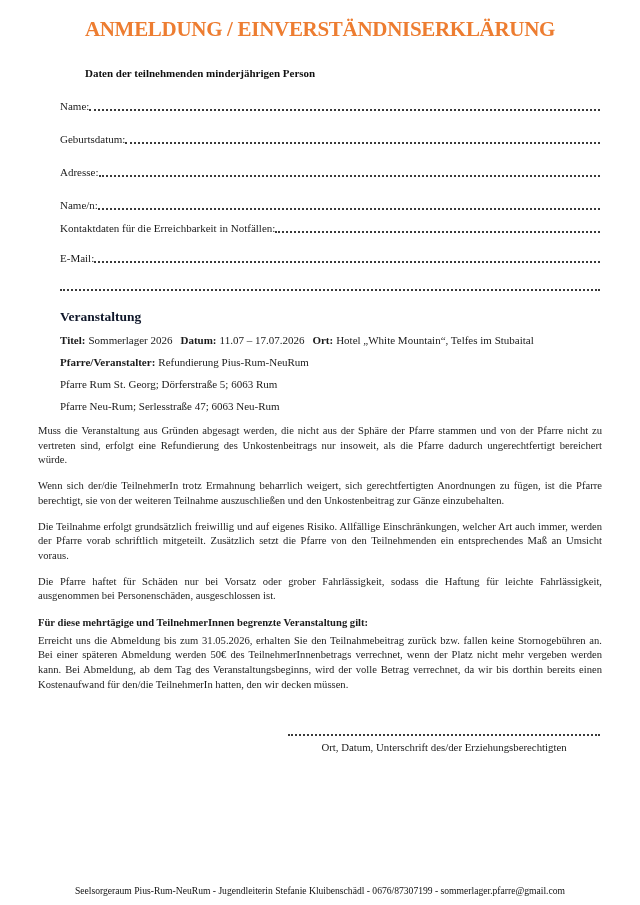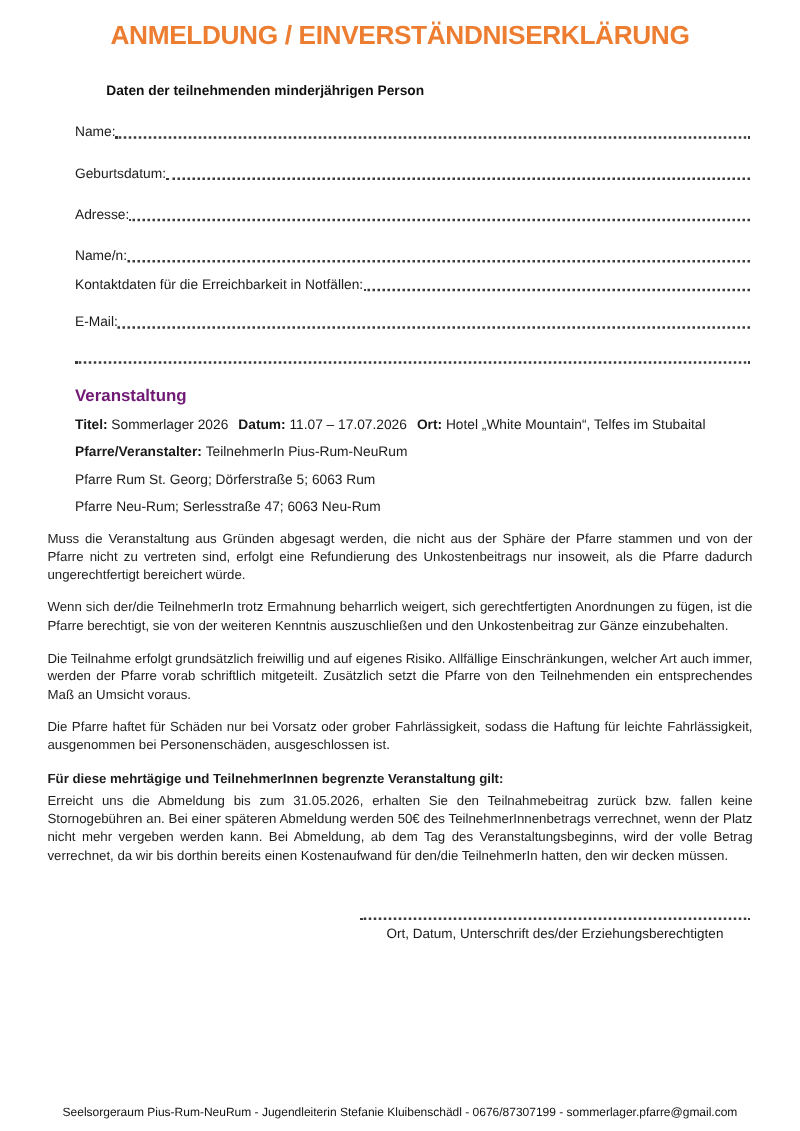--- a/index.html
+++ b/index.html
@@ -4,20 +4,21 @@
 <style>
   * { margin: 0; padding: 0; box-sizing: border-box; }
   html, body { background: #ffffff; }
   body { font-family: "Liberation Sans", sans-serif; color: #1a1a1a; }
   .page {
     position: relative;
     width: 640px;
     height: 905px;
     background: #ffffff;
     overflow: hidden;
+    font-family: Liberation Serif, serif;
   }
   .doc-title {
     margin-top: 16px;
     text-align: center;
     font-size: 21px;
     line-height: 26px;
     font-weight: bold;
     color: #ED7D31;
     letter-spacing: -0.3px;
   }
@@ -49,21 +50,21 @@
   }
   .mt19 { margin-top: 19px; }
   .mt16 { margin-top: 16px; }
   .mt9  { margin-top: 9px; }
   .mt14 { margin-top: 14px; }
   .event-heading {
     margin-top: 15px;
     font-size: 13.5px;
     line-height: 17px;
     font-weight: bold;
-    color: #701a75;
+    color: #0f172a;
   }
   .event-line {
     margin-top: 8px;
     font-size: 11px;
     line-height: 14px;
   }
   .event-line b { margin-right: 3px; }
   .event-line .val { margin-right: 8px; }
   
   .consent-zone { margin: 0 38px; }
@@ -148,31 +149,31 @@
       <span class="leader"></span>
     </div>
 
     <div class="event-heading">Veranstaltung</div>
 
     <div class="event-line">
       <b>Titel:</b><span class="val">Sommerlager 2026</span><b>Datum:</b><span class="val">11.07 – 17.07.2026</span><b>Ort:</b><span class="val">Hotel „White Mountain“, Telfes im Stubaital</span>
     </div>
 
     <div class="event-line">
-      <b>Pfarre/Veranstalter:</b><span class="val">TeilnehmerIn Pius-Rum-NeuRum</span>
+      <b>Pfarre/Veranstalter:</b><span class="val">Refundierung Pius-Rum-NeuRum</span>
     </div>
 
     <div class="event-line">Pfarre Rum St. Georg; Dörferstraße 5; 6063 Rum</div>
     <div class="event-line">Pfarre Neu-Rum; Serlesstraße 47; 6063 Neu-Rum</div>
 
   </div>
 
   <div class="consent-zone">
     <p>Muss die Veranstaltung aus Gründen abgesagt werden, die nicht aus der Sphäre der Pfarre stammen und von der Pfarre nicht zu vertreten sind, erfolgt eine Refundierung des Unkostenbeitrags nur insoweit, als die Pfarre dadurch ungerechtfertigt bereichert würde.</p>
-    <p>Wenn sich der/die TeilnehmerIn trotz Ermahnung beharrlich weigert, sich gerechtfertigten Anordnungen zu fügen, ist die Pfarre berechtigt, sie von der weiteren Kenntnis auszuschließen und den Unkostenbeitrag zur Gänze einzubehalten.</p>
+    <p>Wenn sich der/die TeilnehmerIn trotz Ermahnung beharrlich weigert, sich gerechtfertigten Anordnungen zu fügen, ist die Pfarre berechtigt, sie von der weiteren Teilnahme auszuschließen und den Unkostenbeitrag zur Gänze einzubehalten.</p>
     <p>Die Teilnahme erfolgt grundsätzlich freiwillig und auf eigenes Risiko. Allfällige Einschränkungen, welcher Art auch immer, werden der Pfarre vorab schriftlich mitgeteilt. Zusätzlich setzt die Pfarre von den Teilnehmenden ein entsprechendes Maß an Umsicht voraus.</p>
     <p>Die Pfarre haftet für Schäden nur bei Vorsatz oder grober Fahrlässigkeit, sodass die Haftung für leichte Fahrlässigkeit, ausgenommen bei Personenschäden, ausgeschlossen ist.</p>
     <p class="rule-heading">Für diese mehrtägige und TeilnehmerInnen begrenzte Veranstaltung gilt:</p>
     <p class="rule-text">Erreicht uns die Abmeldung bis zum 31.05.2026, erhalten Sie den Teilnahmebeitrag zurück bzw. fallen keine Stornogebühren an. Bei einer späteren Abmeldung werden 50€ des TeilnehmerInnenbetrags verrechnet, wenn der Platz nicht mehr vergeben werden kann. Bei Abmeldung, ab dem Tag des Veranstaltungsbeginns, wird der volle Betrag verrechnet, da wir bis dorthin bereits einen Kostenaufwand für den/die TeilnehmerIn hatten, den wir decken müssen.</p>
   </div>
 
   <div class="signature-block">
     <div class="signature-line"></div>
     <div class="signature-caption">Ort, Datum, Unterschrift des/der Erziehungsberechtigten</div>
   </div>

